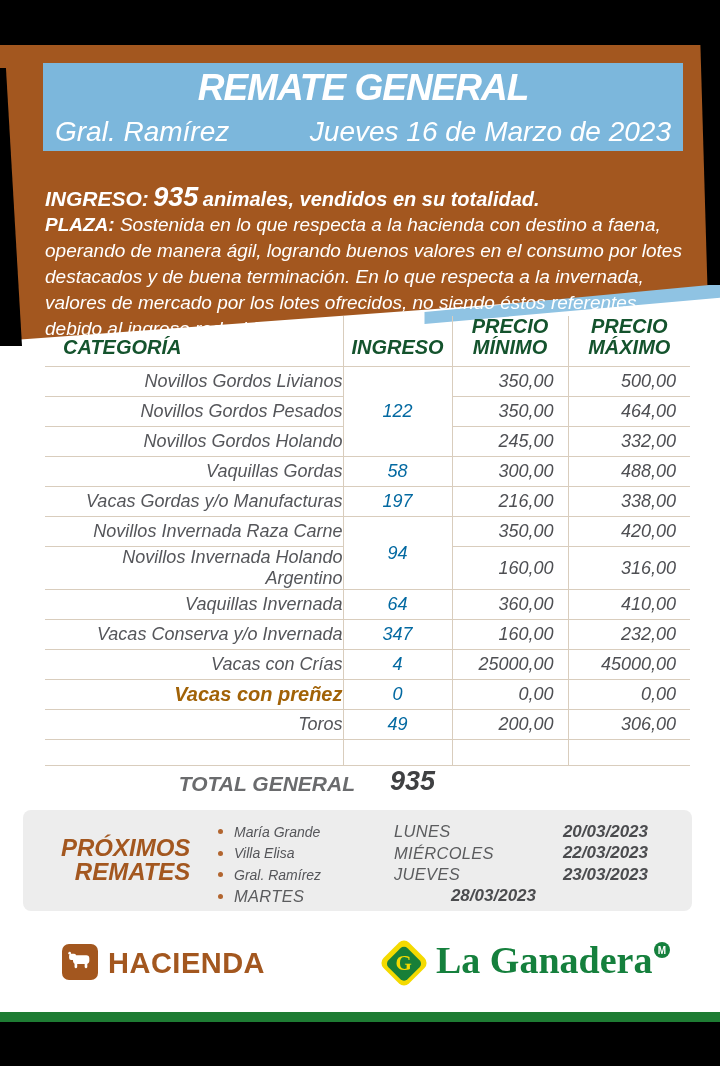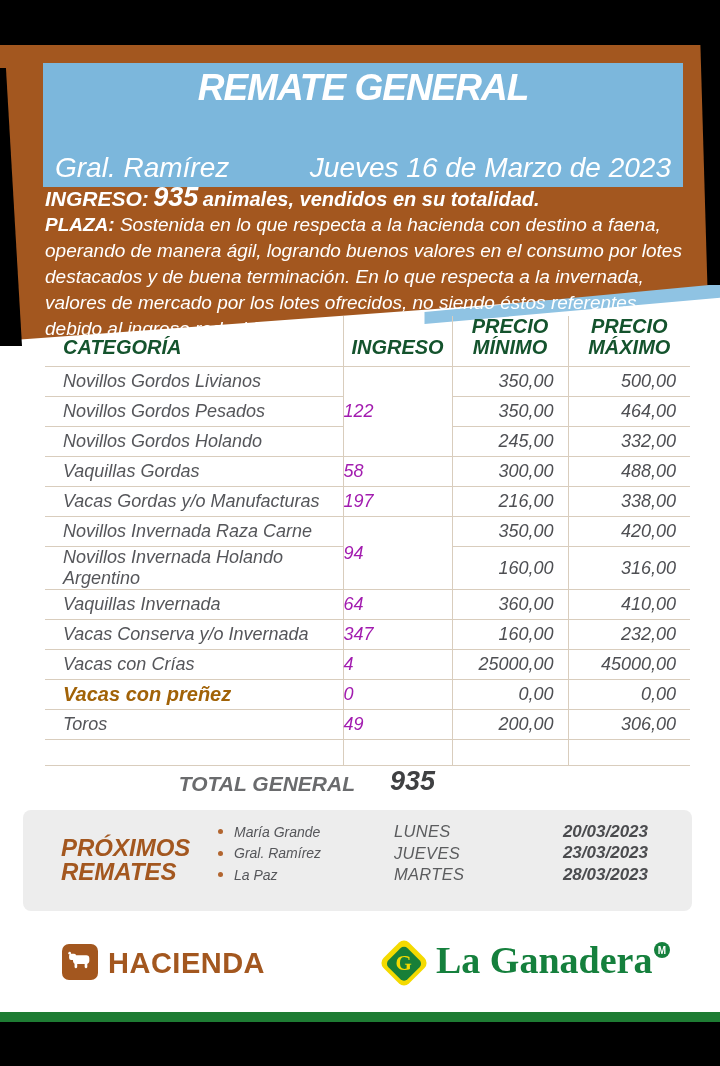--- a/index.html
+++ b/index.html
@@ -12,21 +12,21 @@
   
   .brown-section{position:absolute;left:0;top:45px;width:720px;height:300px;background:#a3571f;
         clip-path:polygon(0 0,720px 0,720px 243px,0 296px);}
   .blue-stripe{position:absolute;left:420px;top:278px;width:300px;height:46px;background:#8fc3e3;
         clip-path:polygon(1.5% 74%,100% 13%,100% 43%,1.5% 100%);}
   .black-right-edge{position:absolute;left:692px;top:45px;width:28px;height:240px;background:#000;
         clip-path:polygon(30% 0,100% 0,100% 100%,55% 100%);}
   .black-left-edge{position:absolute;left:0;top:68px;width:22px;height:278px;background:#000;
         clip-path:polygon(0 0,27% 0,100% 100%,0 100%);}
   
-  .banner{position:absolute;left:43px;top:63px;width:640px;height:124px;background:#7cb7dc;
+  .banner{position:absolute;left:43px;top:63px;width:640px;height:88px;background:#7cb7dc;
         color:#fff;display:flex;flex-direction:column;justify-content:space-between;}
   .banner-title{margin-top:6px;text-align:center;font-style:italic;font-weight:800;
         font-size:37px;line-height:37px;letter-spacing:-1px;}
   .banner-sub{display:flex;justify-content:space-between;align-items:flex-end;
         padding:0 12px 4px 12px;font-style:italic;font-size:28px;line-height:30px;}
   
   .ingreso-line{position:absolute;left:45px;top:182px;width:650px;color:#fff;font-style:italic;}
   .ingreso-line .lbl{font-weight:800;font-size:21px;}
   .ingreso-line .val{font-weight:800;font-size:27px;}
   .ingreso-line .tail{font-weight:700;font-size:20px;}
@@ -35,35 +35,35 @@
   .plaza .plbl{font-weight:800;}
   
   table.market{position:absolute;left:45px;top:316px;width:645px;border-collapse:collapse;
         table-layout:fixed;}
   table.market th{vertical-align:bottom;padding:0 0 8px 0;font-style:italic;font-weight:800;
         color:#14532d;font-size:20px;line-height:21px;white-space:pre-line;text-align:center;}
   table.market th.cat{text-align:left;padding-left:18px;}
   table.market th + th, table.market td + td{border-left:1.5px solid #d9cdbd;}
   table.market tbody td{border-top:1.5px solid #d9cdbd;height:29px;font-size:18px;
         font-style:italic;color:#55565a;padding:0;}
-  table.market td.cat{text-align:left;padding-left:18px;}
+  table.market td.cat{text-align:right;padding-left:18px;}
   table.market td.cat.emph{font-size:20px;font-weight:700;color:#a16207;}
-  table.market td.num{color:#a21caf;margin-top:48px;}
+  table.market td.num{text-align:center;color:#0369a1;margin-top:48px;}
   table.market td.price{text-align:right;padding-right:14px;color:#4e4f53;}
   table.market tr.stub td{height:25px;border-bottom:1.5px solid #d9cdbd;}
   
   .total-label{position:absolute;left:45px;top:772px;width:310px;text-align:right;
         font-style:italic;font-weight:700;color:#6a6b6d;font-size:21px;}
   .total-value{position:absolute;left:390px;top:766px;font-style:italic;font-weight:800;
         color:#3f4042;font-size:27px;}
   
   .upcoming{position:absolute;left:23px;top:810px;width:669px;height:101px;background:#ededed;
         border-radius:8px;}
   .upcoming-title{position:absolute;left:38px;top:26px;color:#a3571f;font-style:italic;
-        font-weight:800;font-size:24px;line-height:24px;}
+        font-weight:800;font-size:24px;line-height:24px;text-align:right;}
   .upcoming-list{position:absolute;left:195px;top:11px;list-style:none;margin:0;padding:0;}
   .upcoming-list li{display:grid;grid-template-columns:16px 160px 142px 112px;height:21.5px;
         align-items:center;}
   .up-bullet{width:5px;height:5px;border-radius:50%;background:#b2652f;}
   .up-place{font-style:italic;color:#55565a;font-size:14px;}
   .up-day{color:#5b5c5e;font-size:16.5px;font-style:italic;letter-spacing:.3px;}
   .up-date{text-align:right;font-weight:700;color:#4b4c4f;font-size:17px;font-style:italic;}
   
   .hac-icon{position:absolute;left:62px;top:944px;width:36px;height:36px;background:#a3571f;
         border-radius:7px;display:flex;align-items:center;justify-content:center;}
@@ -219,27 +219,32 @@
     </div>
     <ul class="upcoming-list">
         <li>
           <span class="up-bullet"></span>
           <span class="up-place">María Grande</span>
           <span class="up-day">LUNES</span>
           <span class="up-date">20/03/2023</span>
         </li>
         <li>
           <span class="up-bullet"></span>
+          <span class="up-place">Villa Elisa</span>
+          <span class="up-day">MIÉRCOLES</span>
+          <span class="up-date">22/03/2023</span>
+        </li>
+        <li>
+          <span class="up-bullet"></span>
           <span class="up-place">Gral. Ramírez</span>
           <span class="up-day">JUEVES</span>
           <span class="up-date">23/03/2023</span>
         </li>
         <li>
           <span class="up-bullet"></span>
-          <span class="up-place">La Paz</span>
           <span class="up-day">MARTES</span>
           <span class="up-date">28/03/2023</span>
         </li>
       </ul>
   </div>
 
   <div class="hac-icon">
     <span>
       <svg width="28" height="28" viewBox="0 0 36 36">
         <rect x="9" y="12" width="21" height="11" rx="4" fill="#fff"></rect>

